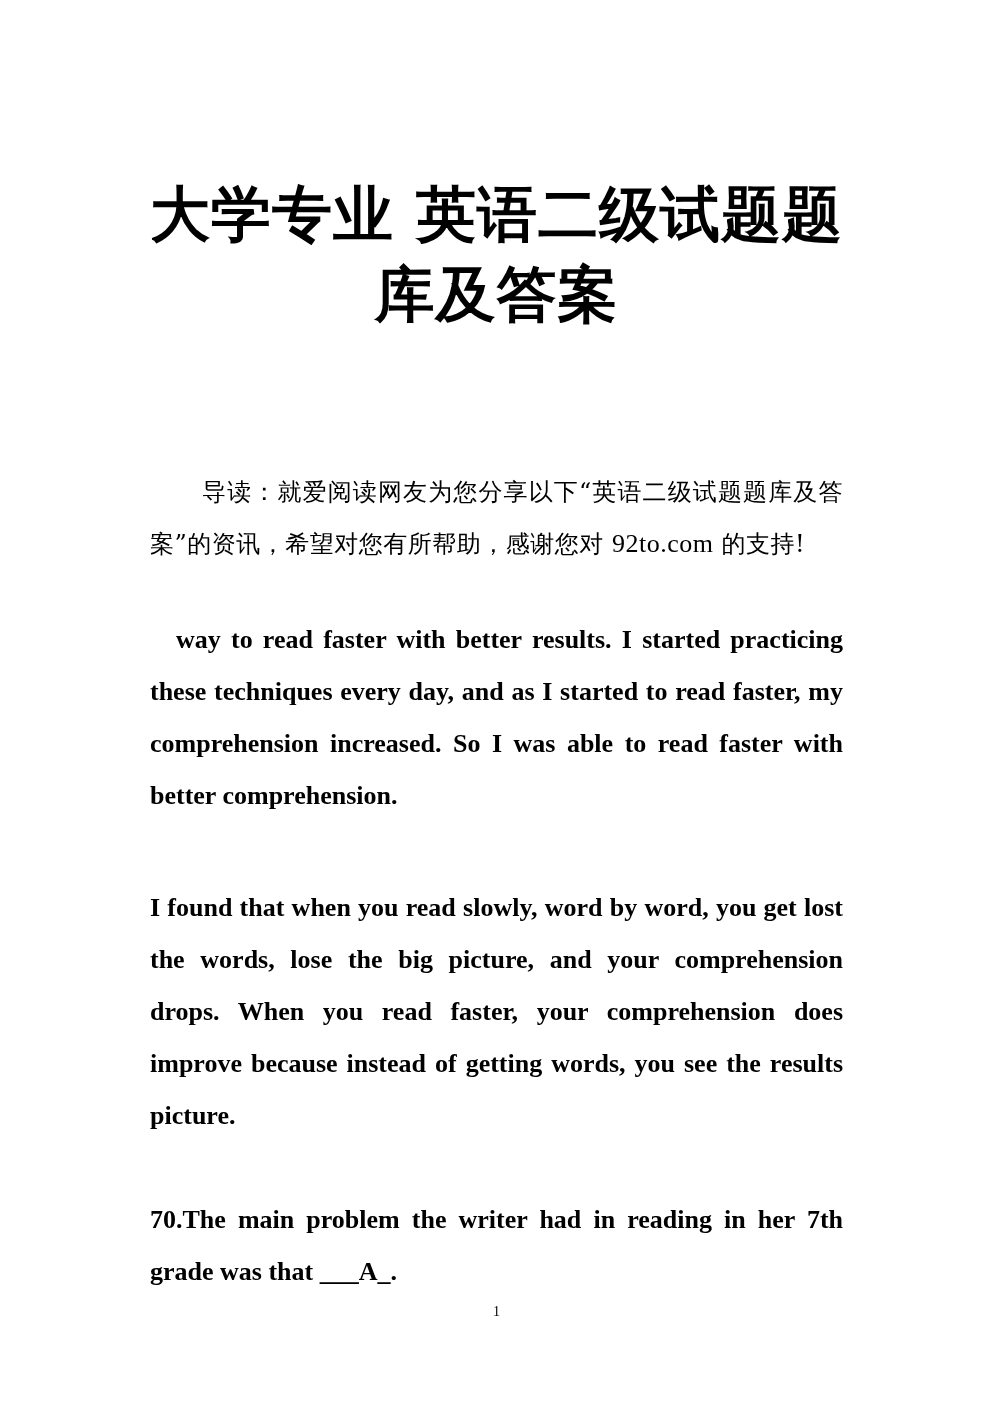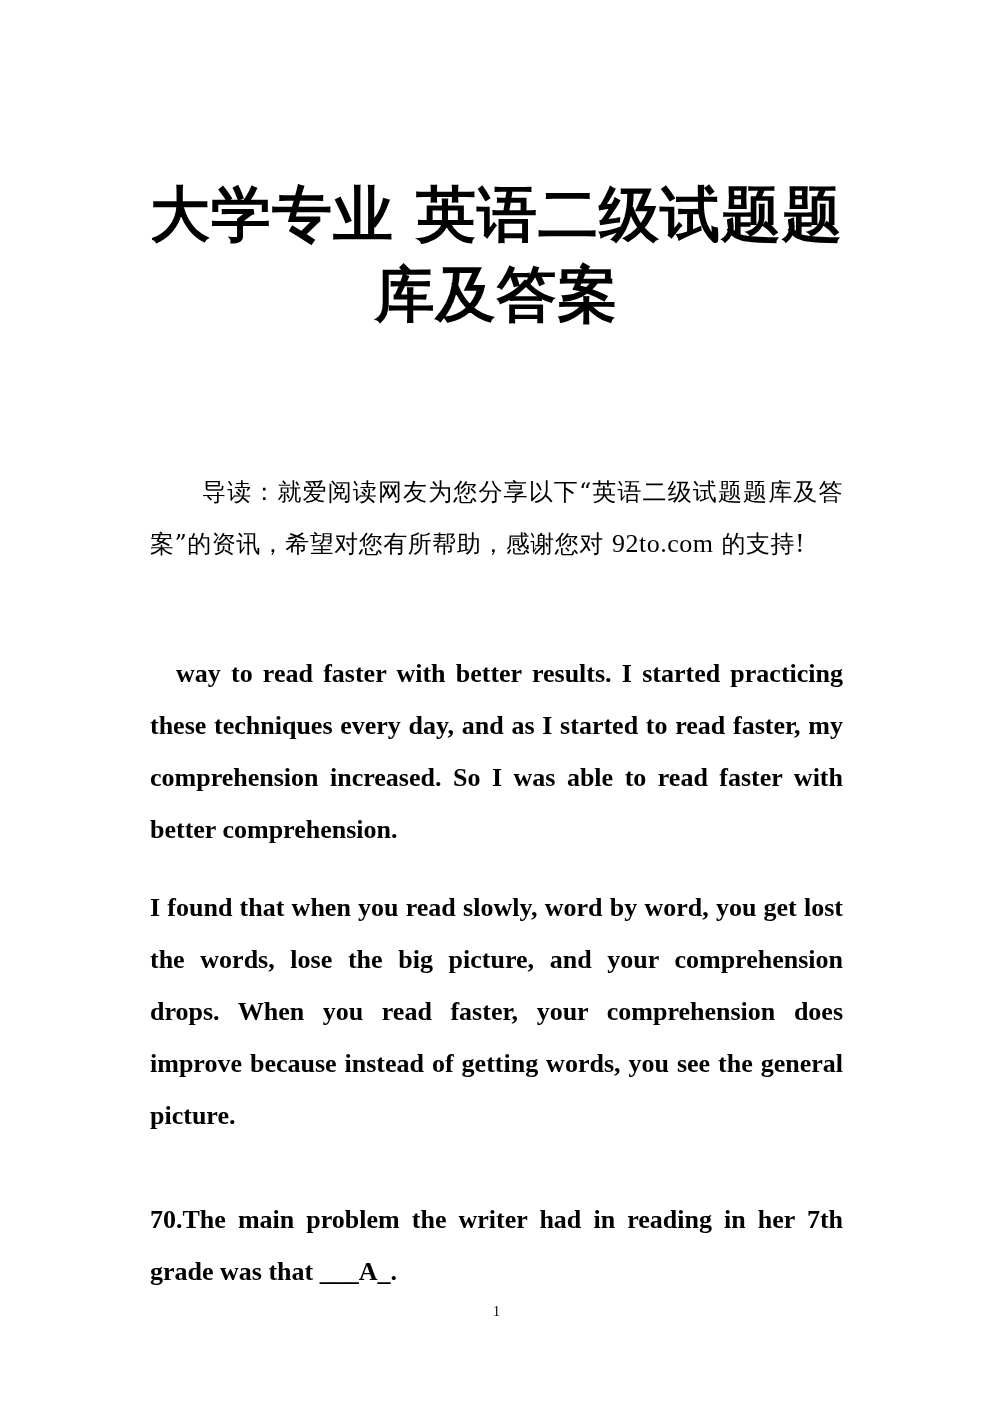--- a/index.html
+++ b/index.html
@@ -55,21 +55,21 @@
       line-height: 52px;
       text-indent: 52px;
       letter-spacing: 0.5px;
     }
     .intro .latin {
       font-family: "Liberation Serif", serif;
       font-weight: normal;
       font-size: 26px;
     }
     .para1 {
-      top: 648px;
+      top: 614px;
       text-indent: 26px;
     }
     .para2 {
       top: 882px;
     }
     .question {
       top: 1194px;
     }
     .page-number {
       position: absolute;
@@ -86,19 +86,19 @@
 <body>
 
 <div class="page">
 
   <h1 class="title">大学专业 英语二级试题题库及答案</h1>
 
   <p class="body-text intro"><span>导读：就爱阅读网友为您分享以下“英语二级试题题库及答案”的资讯，希望对您有所帮助，感谢您对 </span><span class="latin">92to.com</span><span> 的支持!</span></p>
 
   <p class="body-text para1">way to read faster with better results. I started practicing these techniques every day, and as I started to read faster, my comprehension increased. So I was able to read faster with better comprehension.</p>
 
-  <p class="body-text para2">I found that when you read slowly, word by word, you get lost the words, lose the big picture, and your comprehension drops. When you read faster, your comprehension does improve because instead of getting words, you see the general picture.</p>
+  <p class="body-text para2">I found that when you read slowly, word by word, you get lost the words, lose the big picture, and your comprehension drops. When you read faster, your comprehension does improve because instead of getting words, you see the results picture.</p>
 
   <p class="body-text question"><span>70.The main problem the writer had in reading in her 7th grade was that </span><span>___</span><span>A</span><span>_</span><span>.</span></p>
 
   <div class="page-number">1</div>
 
 </div>
 
 </body></html>

